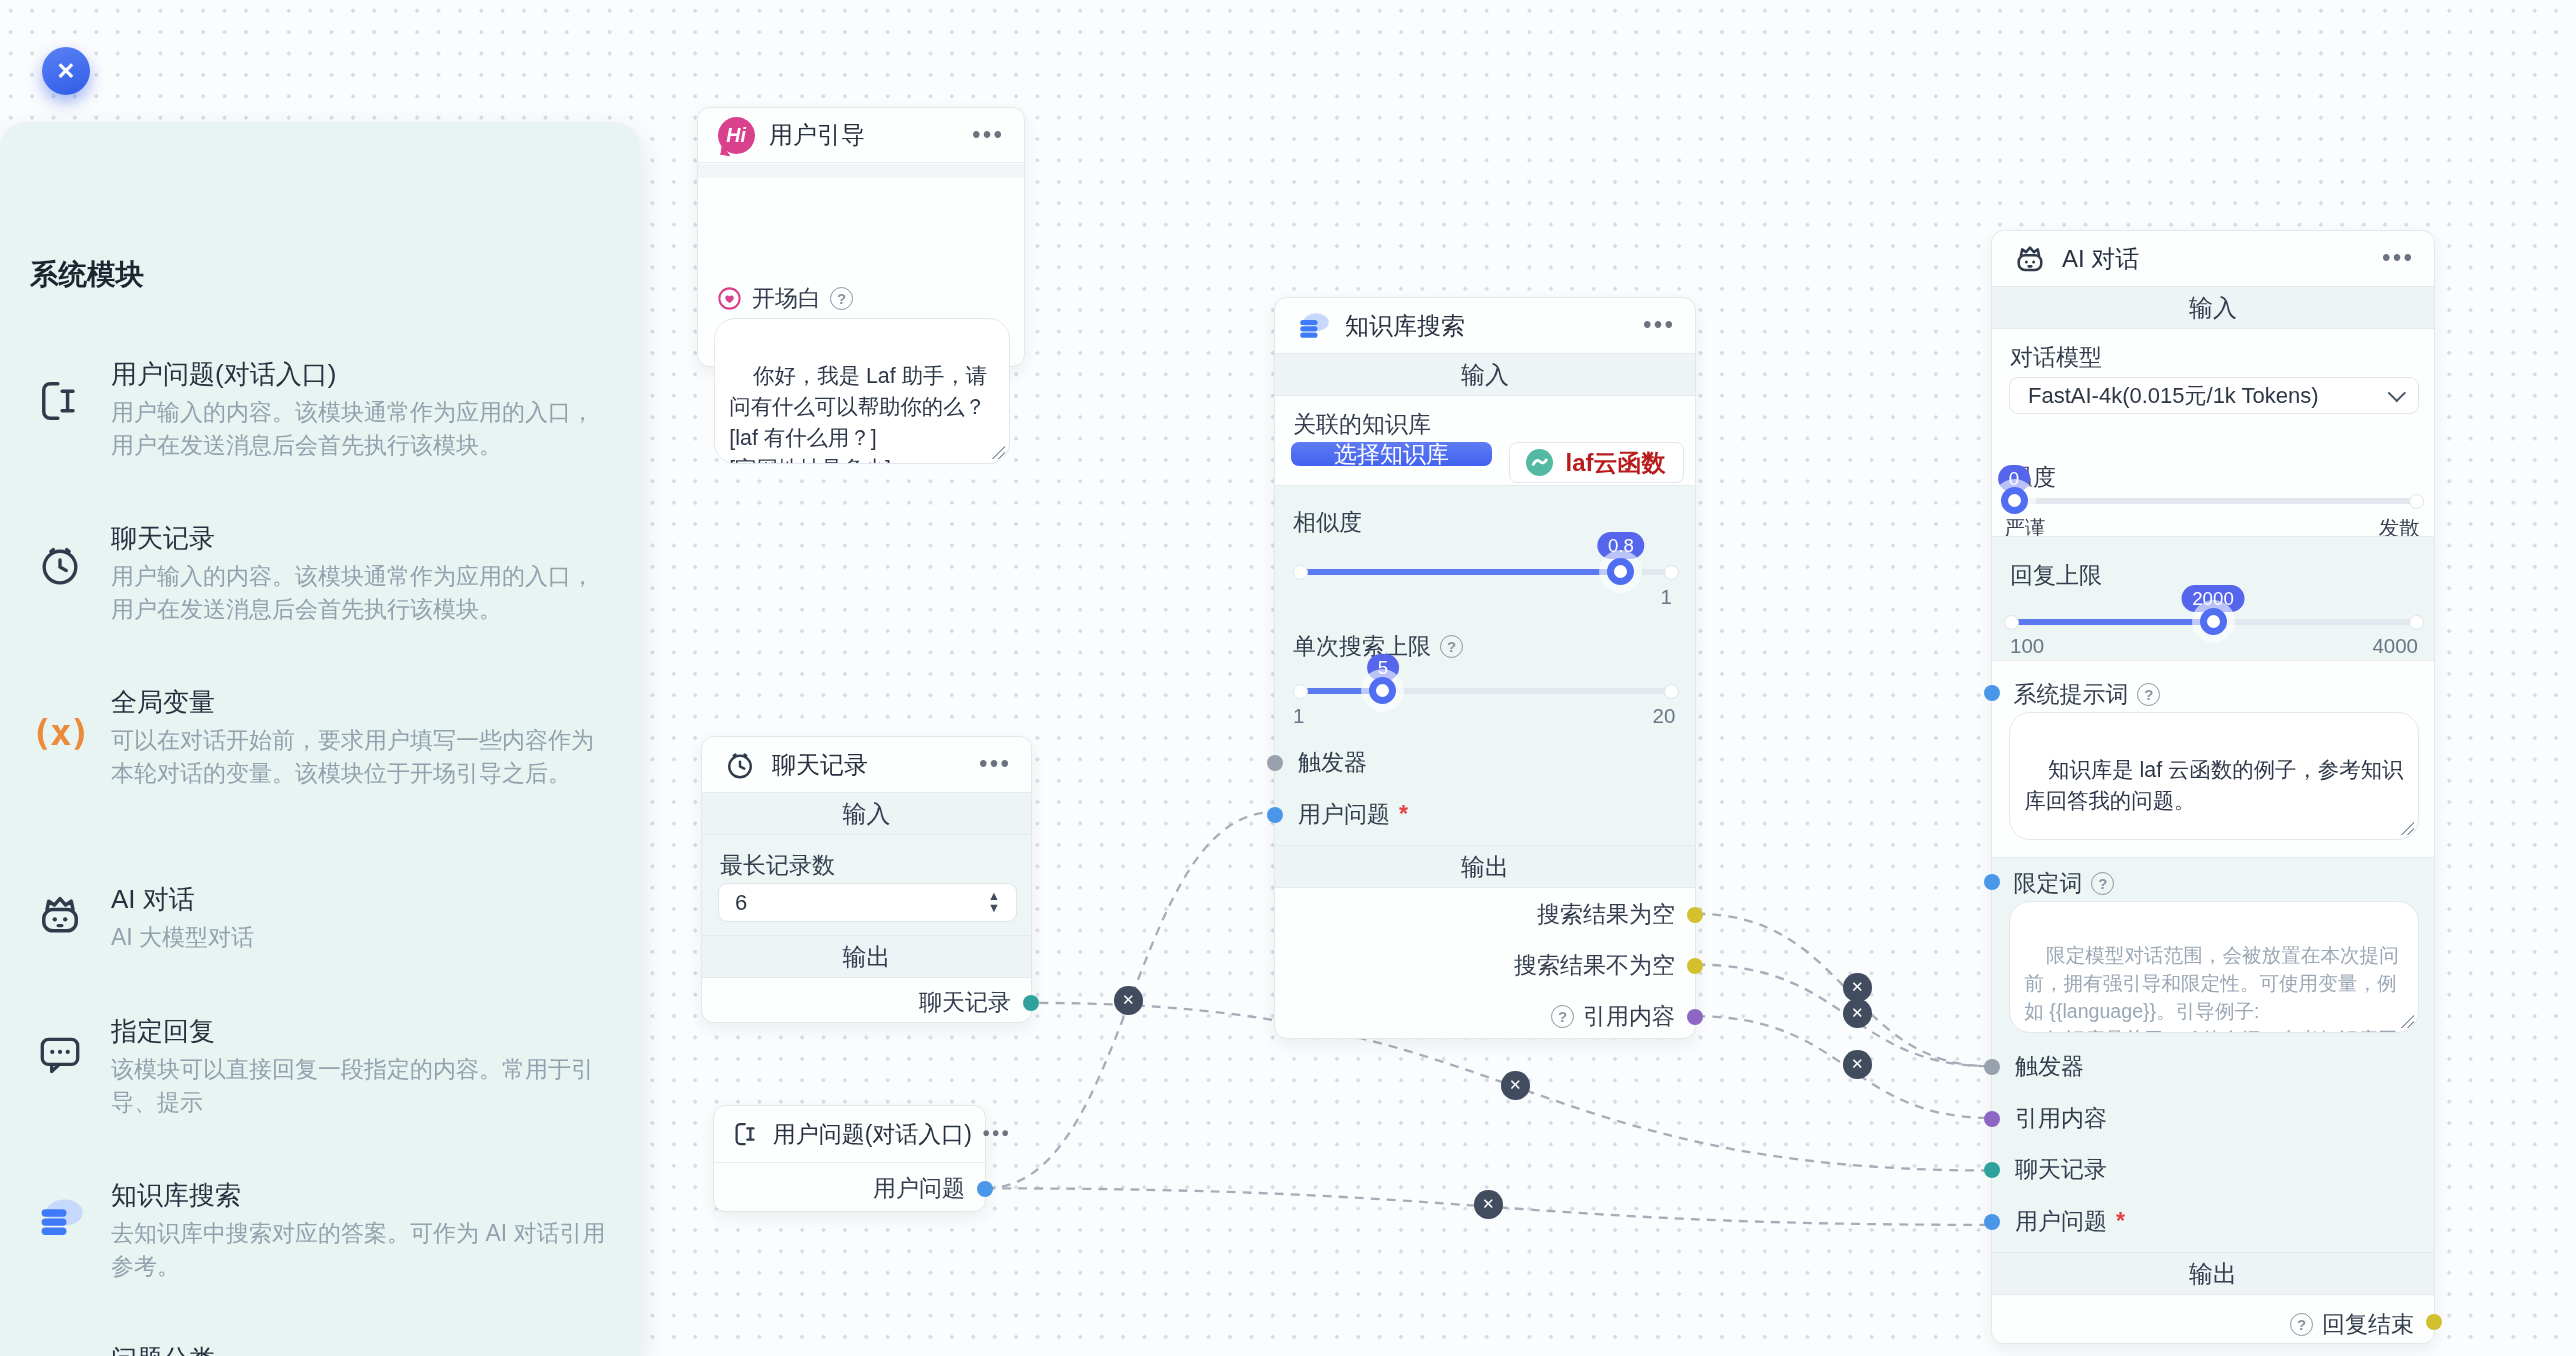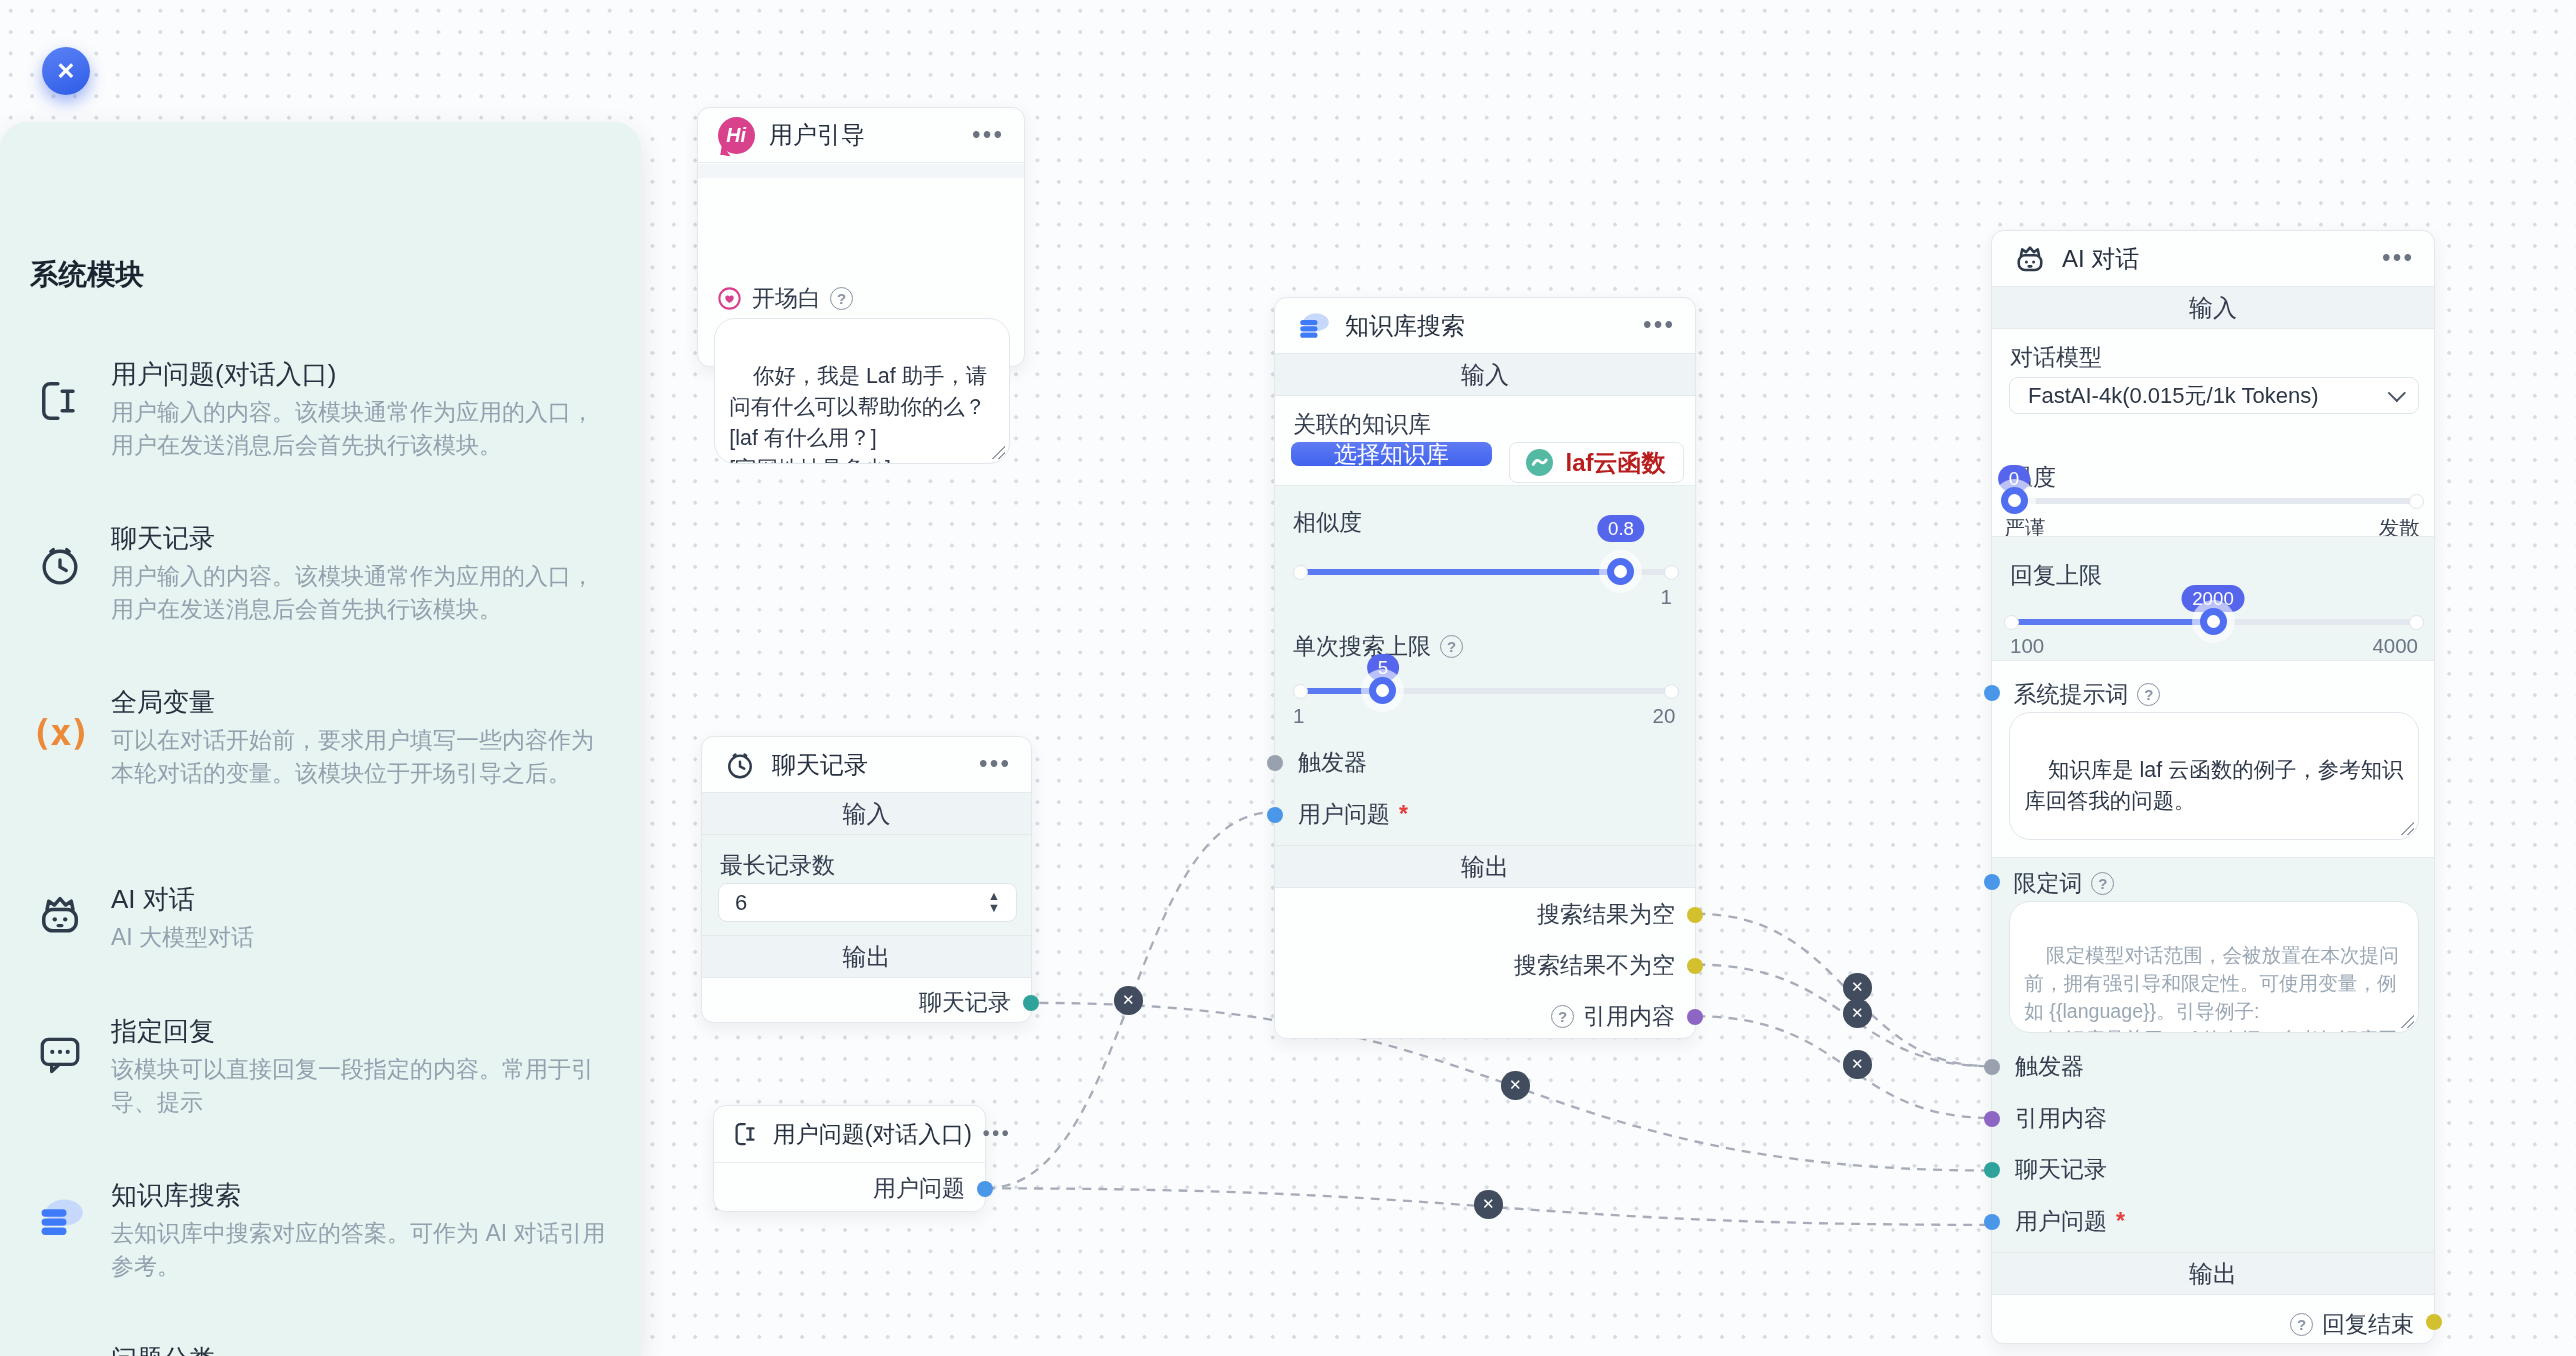--- a/index.html
+++ b/index.html
@@ -221,21 +221,21 @@
     <span class="laf-icon" style="width:27px;height:27px;">
       <svg viewBox="0 0 24 24" width="23" height="23" fill="none" stroke="#fff" stroke-width="3" stroke-linecap="round">
           <path d="M5.5 14 q3.5 -6.5 7 -3 q3.5 3.5 6.5 -1.5"></path>
         </svg>
     </span>
     <b>laf云函数</b>
   </button>
   <div class="tint" style="top:187px;height:360px;border-top:0.9px solid #e6ebee;"></div>
 
   <div class="flabel" style="left:18px;top:209px;">相似度</div>
-  <div class="badge" style="left:346px;top:217px;">0.8</div>
+  <div class="badge" style="left:346px;top:234px;">0.8</div>
   <div class="track" style="left:24px;top:271px;width:374px;">
     <div class="fill" style="left:0;width:322px;"></div>
     <span class="end-dot" style="left:-6.2px;"></span>
       <span class="end-dot" style="right:-6.2px;"></span>
     <div class="handle" style="left:308px;"></div>
   </div>
   <div class="minmax" style="right:23px;top:287px;">1</div>
 
   <div class="flabel" style="left:18px;top:333px;">
     <span>单次搜索上限</span>

